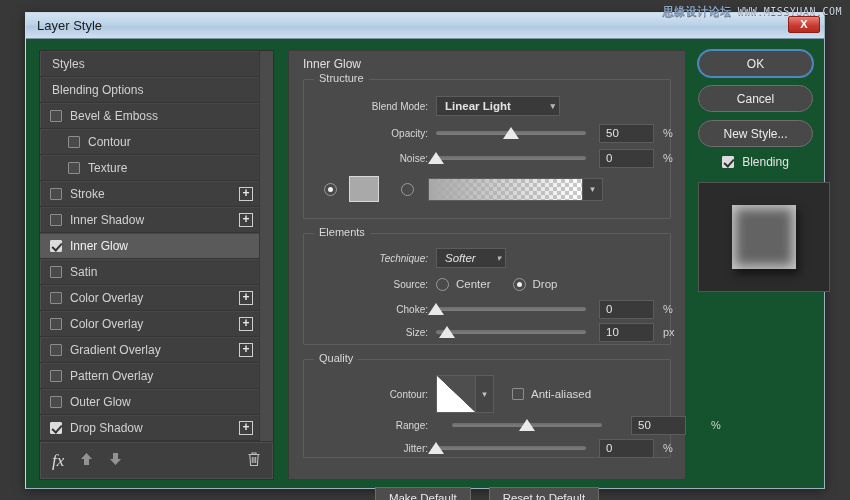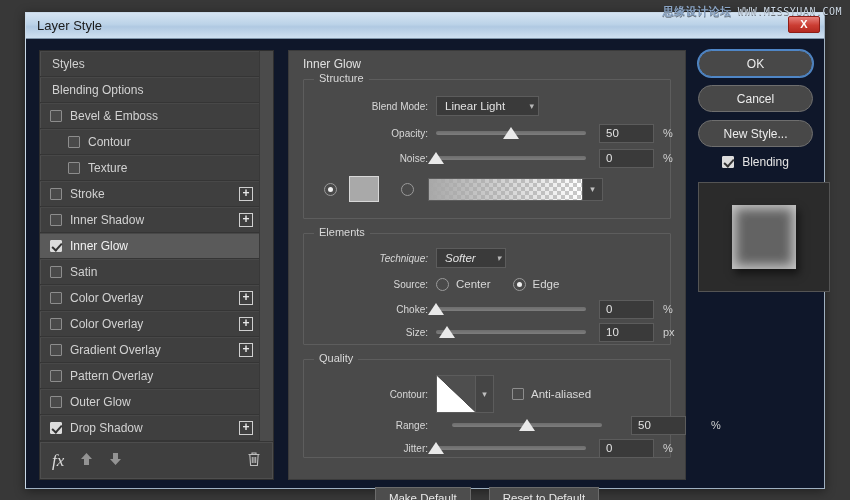--- a/index.html
+++ b/index.html
@@ -47,21 +47,21 @@
     width: 32px; height: 17px;
     background: linear-gradient(to bottom,#e8817c,#cb3d33 55%,#b52a21);
     border: 1px solid #8e1d16; border-radius: 2px;
     display: flex; align-items: center; justify-content: center;
     color: #ffffff; font-size: 11px; font-weight: bold; line-height: 1;
     cursor: pointer;
   }
 
   .dlgbody {
     position: absolute; left: 0; top: 26px; right: 0; bottom: 0;
-    background: #0f172a;
+    background: #14532d;
     padding: 8px;
   }
 
   
   .styles-panel {
     position: absolute; left: 13px; top: 11px;
     width: 235px; height: 430px;
     background: #3f3f3f;
     border: 1px solid #2e2e2e;
     box-shadow: inset 0 0 0 1px #4e4e4e;
@@ -363,21 +363,21 @@
     </div>
 
     <div class="center-panel">
       <div class="panel-title">Inner Glow</div>
 
       <div class="fieldset" id="fs-structure">
         <span class="fs-legend">Structure</span>
 
         <div class="row" style="top:16px;">
           <span class="lbl">Blend Mode:</span>
-          <div class="select" style="width:103px;">
+          <div class="select" style="width:124px;font-weight:bold;">
             <span>Linear Light</span>
             <span class="chev">▾</span>
           </div>
         </div>
 
         <div class="row" style="top:43px;">
           <span class="lbl">Opacity:</span>
           <div class="slider">
             <div class="track"></div>
             <div class="thumb" id="thumb-opacity" style="left: calc(50% - 8px);"></div>
@@ -419,21 +419,21 @@
         </div>
 
         <div class="row" style="top:40px;">
           <span class="lbl">Source:</span>
           <div class="cb-inline">
             <span class="radio" id="radio-center"></span>
             <span>Center</span>
           </div>
           <div class="cb-inline" style="margin-left:22px;">
             <span class="radio on" id="radio-edge"></span>
-            <span>Edge</span>
+            <span>Drop</span>
           </div>
         </div>
 
         <div class="row" style="top:65px;">
           <span class="lbl">Choke:</span>
           <div class="slider">
             <div class="track"></div>
             <div class="thumb" id="thumb-choke" style="left: calc(0% - 8px);"></div>
           </div>
           <div class="numbox">0</div>

